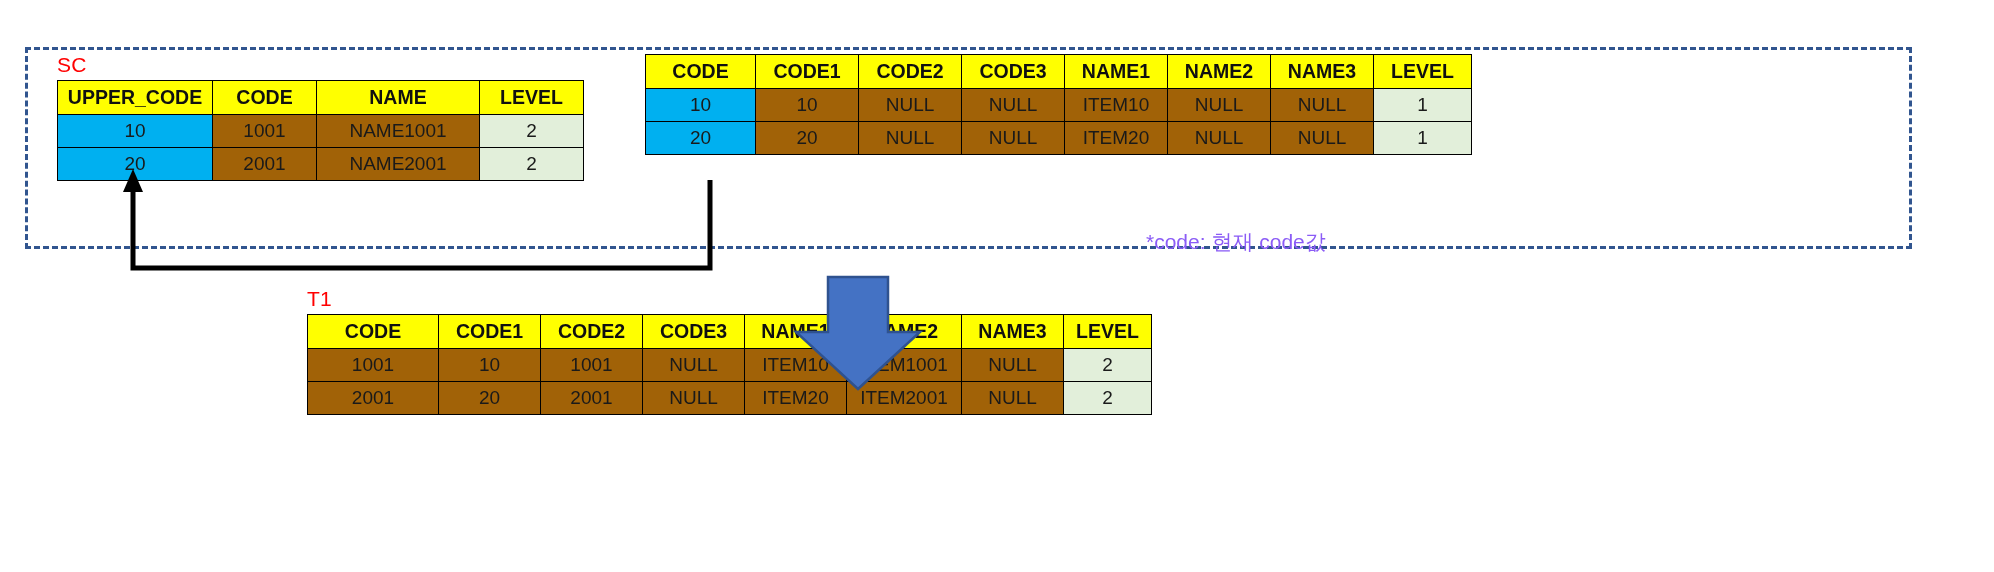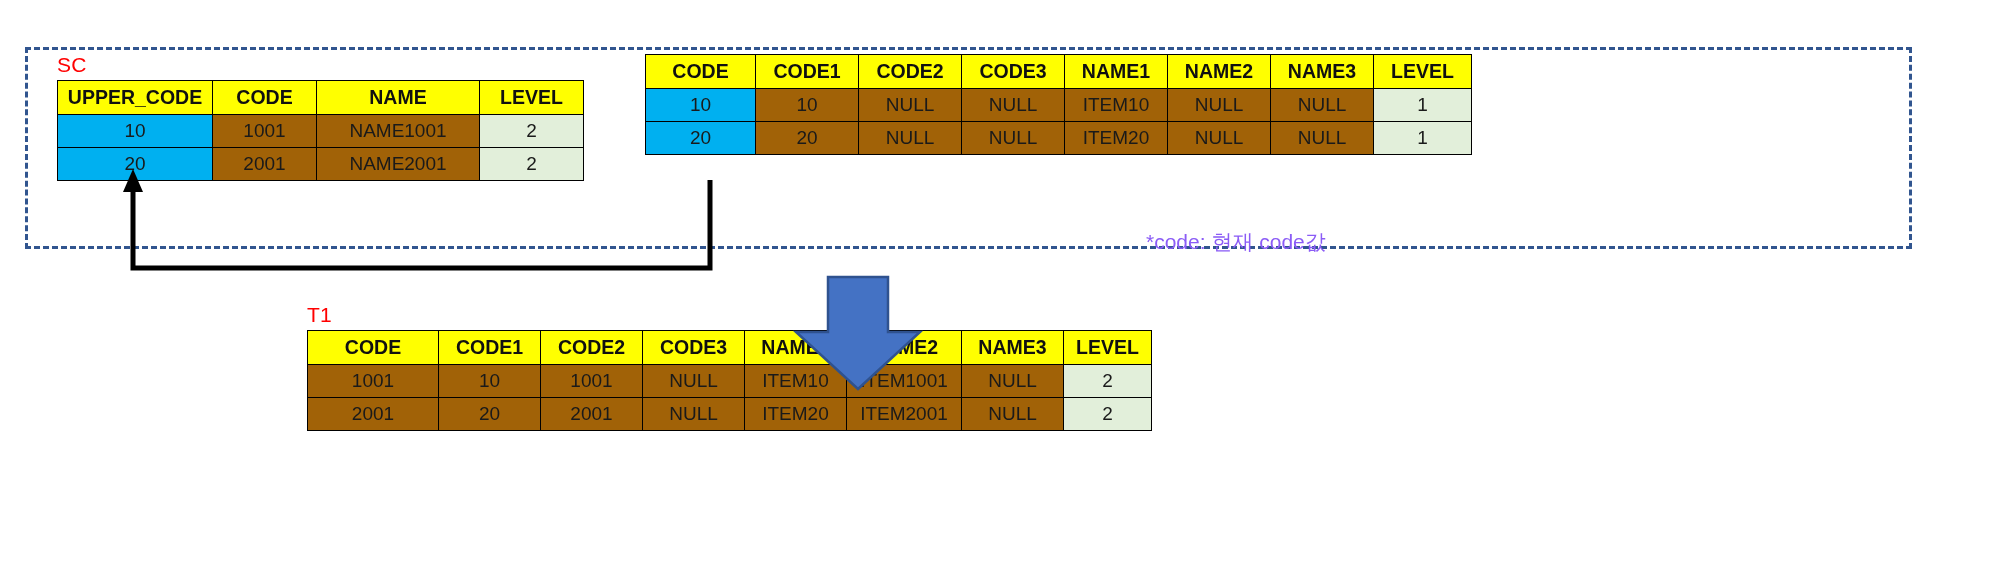--- a/index.html
+++ b/index.html
@@ -97,21 +97,21 @@
   #t1-table th.c2, #t1-table td.c2 { width: 102px; }
   #t1-table th.c3, #t1-table td.c3 { width: 102px; }
   #t1-table th.c4, #t1-table td.c4 { width: 102px; }
   #t1-table th.c5, #t1-table td.c5 { width: 115px; }
   #t1-table th.c6, #t1-table td.c6 { width: 102px; }
   #t1-table th.c7, #t1-table td.c7 { width: 88px; }
 
   
   #sc-block { left: 57px; top: 54px; }
   #t0-block { left: 645px; top: 54px; }
-  #t1-block { left: 307px; top: 304px; }
+  #t1-block { left: 307px; top: 288px; }
 
   
   #connector-layer {
     position: absolute;
     left: 0; top: 0;
     width: 1994px;
     height: 572px;
     pointer-events: none;
   }
 

